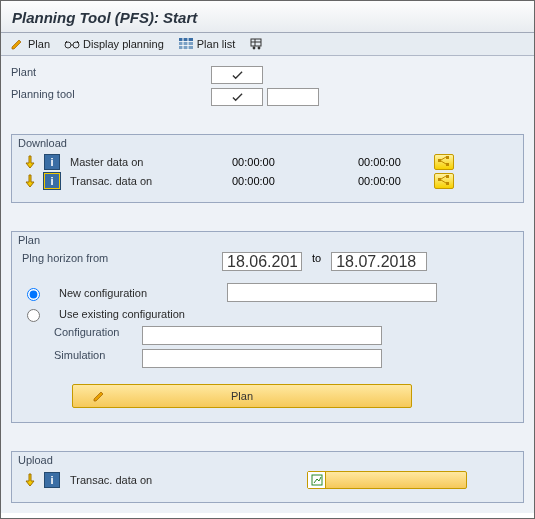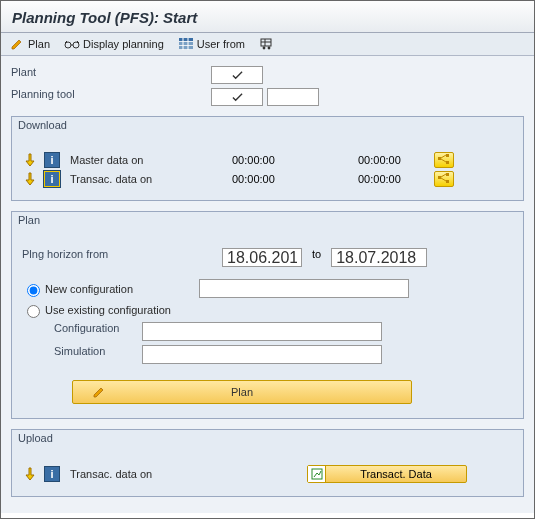--- a/index.html
+++ b/index.html
@@ -7,30 +7,30 @@
   .window { border: 1px solid #666; width: 535px; height: 519px; position: relative; }
   .titlebar { background: linear-gradient(#fdfdfd,#e8ecf0); padding: 7px 10px 5px; border-bottom: 1px solid #a0a8b8; }
   .titlebar h1 { margin: 1px; font-size: 15px; font-style: italic; font-weight: bold; color: #2a3440; }
   .toolbar { background: #e6ecf2; padding: 3px 8px; display: flex; align-items: center; gap: 14px; border-bottom: 1px solid #b0b8c8; font-size: 11px; color: #222; }
   .toolbar .tbtn { display: flex; align-items: center; gap: 3px; cursor: pointer; }
   .body { background: #eef2f7; padding: 6px 10px; height: calc(100% - 60px); }
   .formrow { display: flex; align-items: flex-start; margin: 4px 0; font-size: 11px; }
   .formrow label { width: 200px; color: #3d4a5c; }
   .tick-input { width: 52px; height: 18px; background: #fff; border: 1px solid #999; display: flex; align-items: center; justify-content: center; }
   .tick { width: 11px; height: 11px; }
-  .group { border: 1px solid #9aa8c0; background: #e4ebf3; margin-top: 10px; padding: 32px 10px 10px; position: relative; font-size: 11px; }
+  .group { border: 1px solid #9aa8c0; background: #e4ebf3; margin-top: 28px; padding: 16px 10px 10px; position: relative; font-size: 11px; }
   .group .legend { position: absolute; top: 2px; left: 6px; font-size: 11px; color: #3d4a5c; }
   .dlrow { display: flex; align-items: center; gap: 6px; margin: 3px 0; }
   .dlrow .label { flex: 0 0 160px; padding-left: 4px; color: #2a2a2a; }
   .dlrow .time { flex: 0 0 120px; text-align: left; }
   .dlrow .time2 { flex: 0 0 70px; text-align: left; }
   .mini-icon { width: 16px; height: 16px; display: inline-flex; align-items: center; justify-content: center; }
   .miniyellow { background: linear-gradient(#fff2a0,#f7d000); border: 1px solid #c59a00; width: 20px; height: 16px; display:inline-flex; align-items:center; justify-content:center; border-radius: 2px; }
   .input-text { background: #fff; border: 1px solid #999; height: 19px; padding: 0 4px; font-size: 16px; color: #333; }
-  .radio-row { display: flex; align-items: center; gap: 2px; margin: 4px 0; }
+  .radio-row { display: flex; align-items: center; gap: 16px; margin: 4px 0; }
   .radio-row label { color: #2a2a2a; }
   .sublabel { width: 120px; display:inline-block; padding-left: 32px; color: #3d4a5c; }
   .big-btn { background: linear-gradient(#ffe8a0,#f6c95a); border: 1px solid #c59a00; height: 24px; display: flex; align-items: center; justify-content: center; font-size: 11px; color: #333; cursor: pointer; border-radius: 2px; }
   .upload-btn { background: linear-gradient(#ffe8a0,#f6c95a); border: 1px solid #c59a00; height: 18px; width: 160px; display: flex; align-items: center; font-size: 11px; cursor: pointer; border-radius: 2px; }
   .watermark { position: absolute; top: 32px; right: 10px; font-size: 18px; color: #ddd; font-family: Georgia, serif; pointer-events: none; z-index: 50; }
 </style>
 </head>
 <body>
 
 <div class="window">
@@ -60,21 +60,21 @@
     <div class="tbtn">
       <span class="mini-icon">
         <svg width="14" height="12" viewBox="0 0 14 12">
             <rect x="0" y="0" width="14" height="3" fill="#3a6ea5"></rect>
             <rect x="0" y="4" width="14" height="3" fill="#7aa0c4"></rect>
             <rect x="0" y="8" width="14" height="3" fill="#7aa0c4"></rect>
             <line x1="4" y1="0" x2="4" y2="12" stroke="#fff"></line>
             <line x1="9" y1="0" x2="9" y2="12" stroke="#fff"></line>
           </svg>
       </span>
-      <span>User from</span>
+      <span>Plan list</span>
     </div>
     <div class="tbtn">
       <span class="mini-icon">
         <svg width="16" height="14" viewBox="0 0 16 14">
             <rect x="2" y="2" width="10" height="7" fill="none" stroke="#333"></rect>
             <line x1="2" y1="5" x2="12" y2="5" stroke="#333"></line>
             <line x1="6" y1="2" x2="6" y2="9" stroke="#333"></line>
             <circle cx="5" cy="11" r="1.4" fill="#333"></circle>
             <circle cx="10" cy="11" r="1.4" fill="#333"></circle>
           </svg>
@@ -190,20 +190,19 @@
         </span>
         <span class="mini-icon" style="background:#3a6ea5;border:1px solid #244a70;color:#fff;font-weight:bold;font-size:11px;">i</span>
         <span class="label" style="flex:0 0 235px;">Transac. data on</span>
         <div class="upload-btn">
           <span style="width:18px;height:16px;background:#fff;border-right:1px solid #c59a00;display:inline-flex;align-items:center;justify-content:center;">
             <svg width="12" height="12" viewBox="0 0 12 12">
                 <rect x="1" y="1" width="10" height="10" fill="#fff" stroke="#2a8a2a"></rect>
                 <path d="M3 9 L6 5 L8 7 L10 3" stroke="#2a8a2a" fill="none"></path>
               </svg>
           </span>
-          <span style="flex:1;text-align:center;">Transact. Data</span>
         </div>
       </div>
     </div>
 
   </div>
 
 </div>
 
 </body></html>

